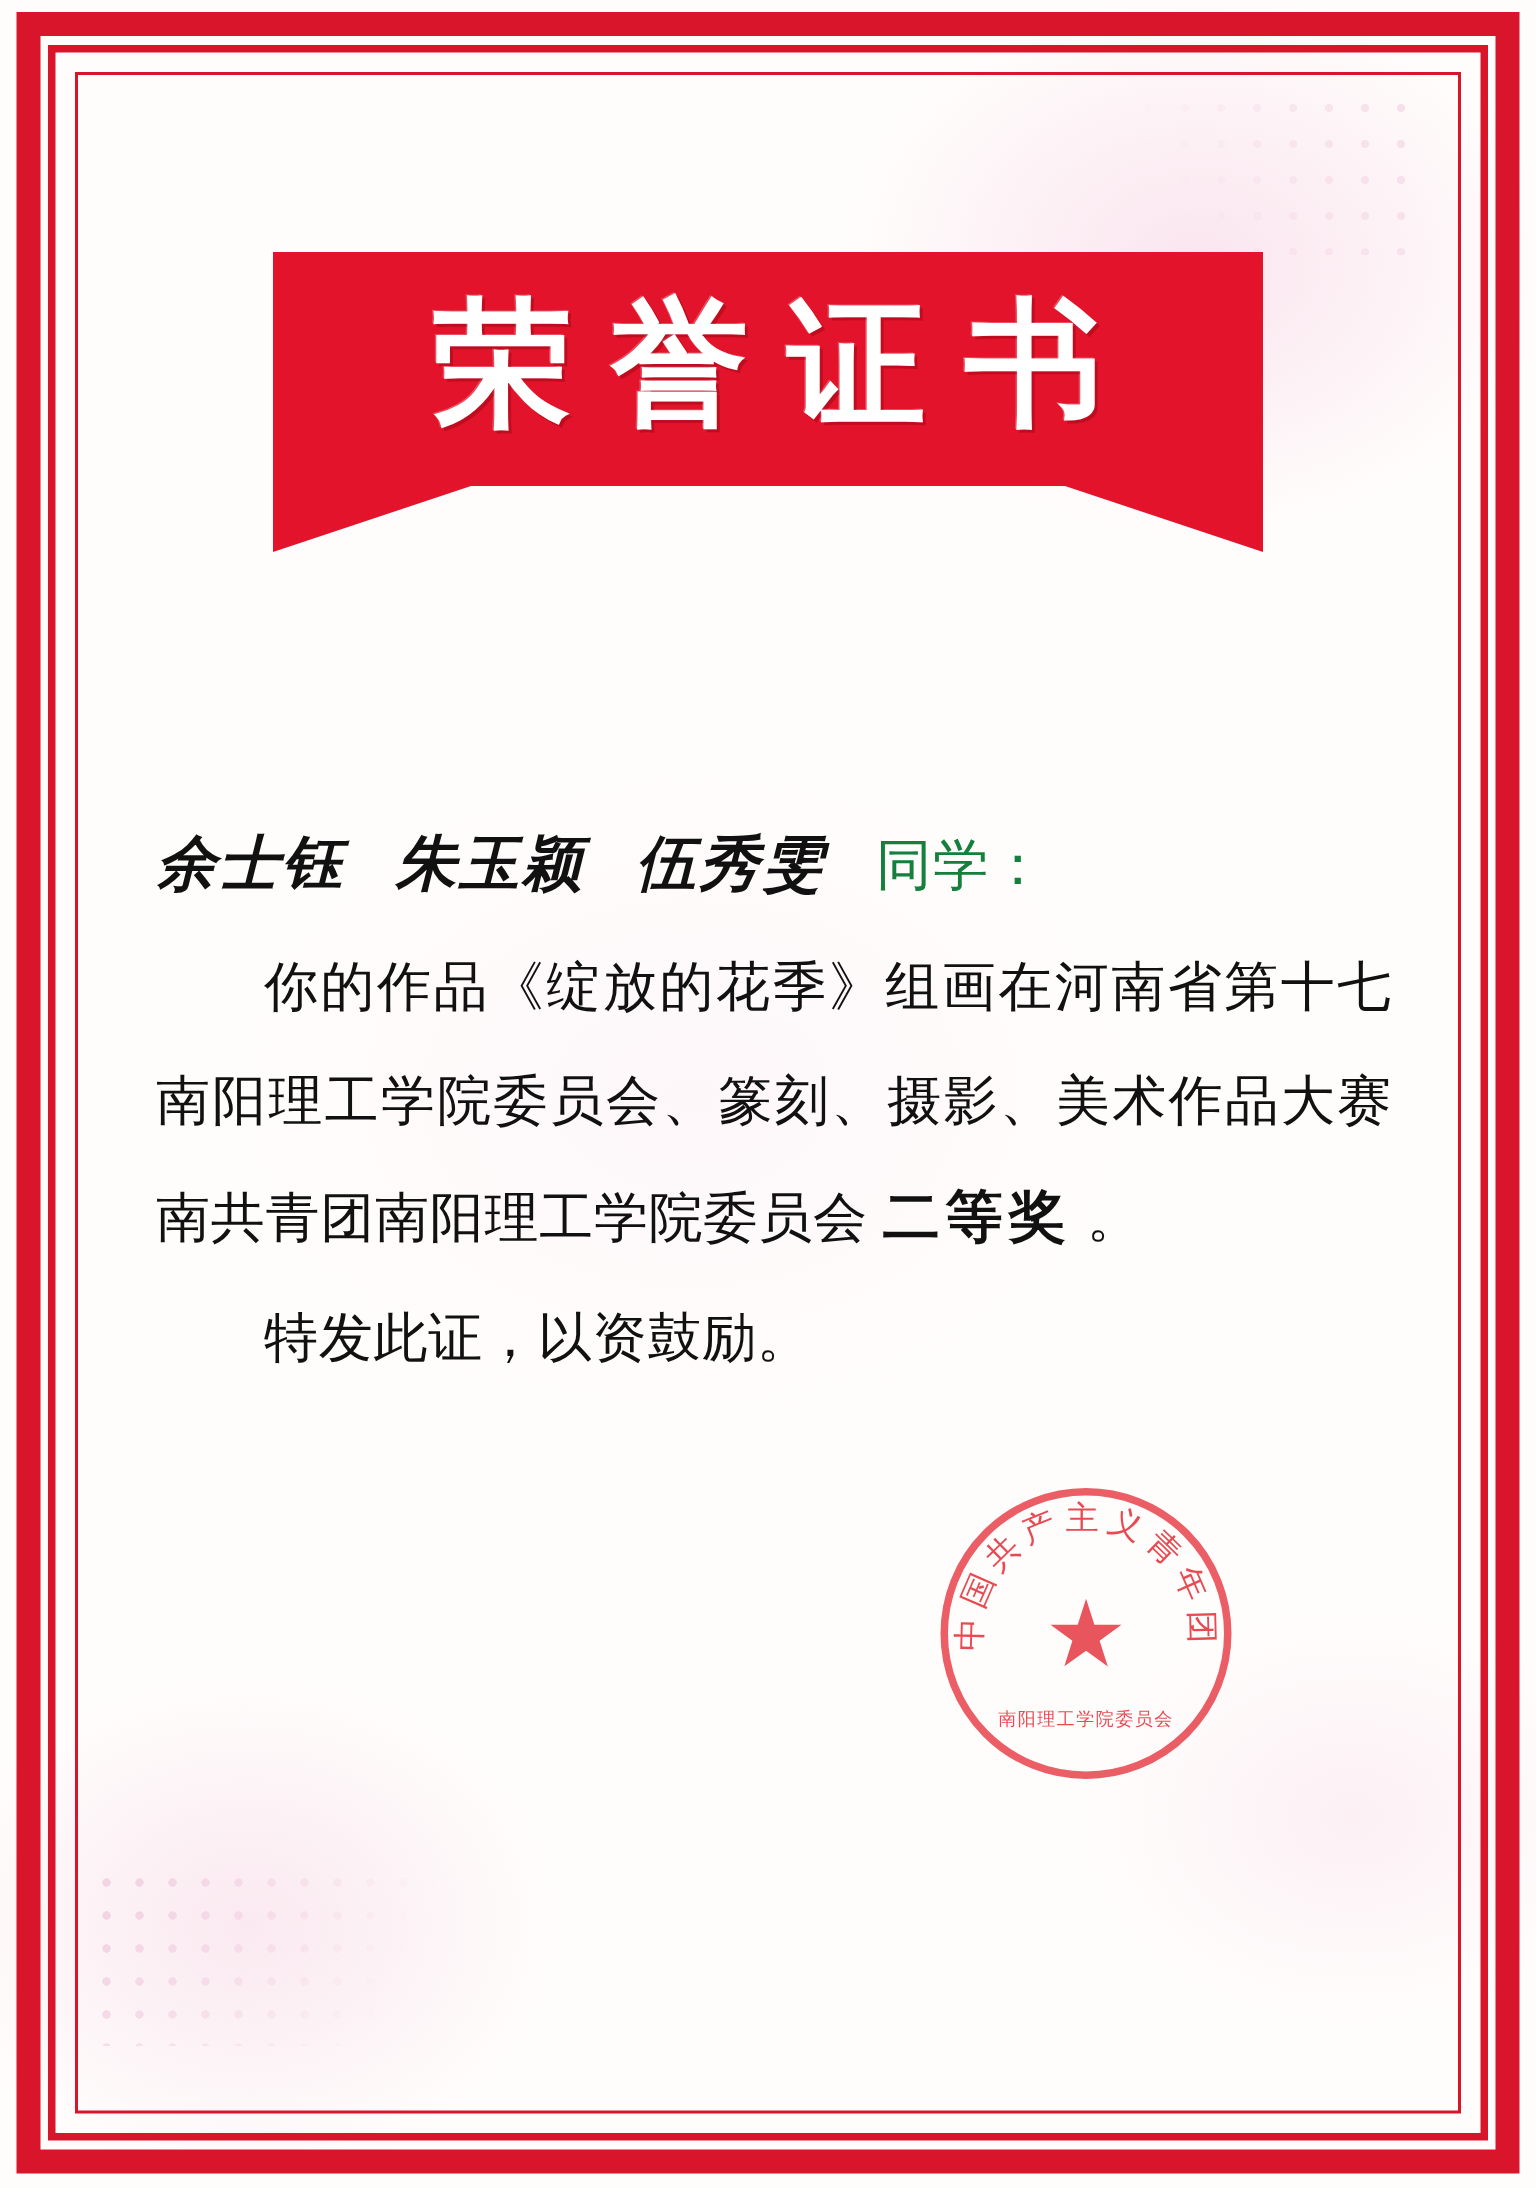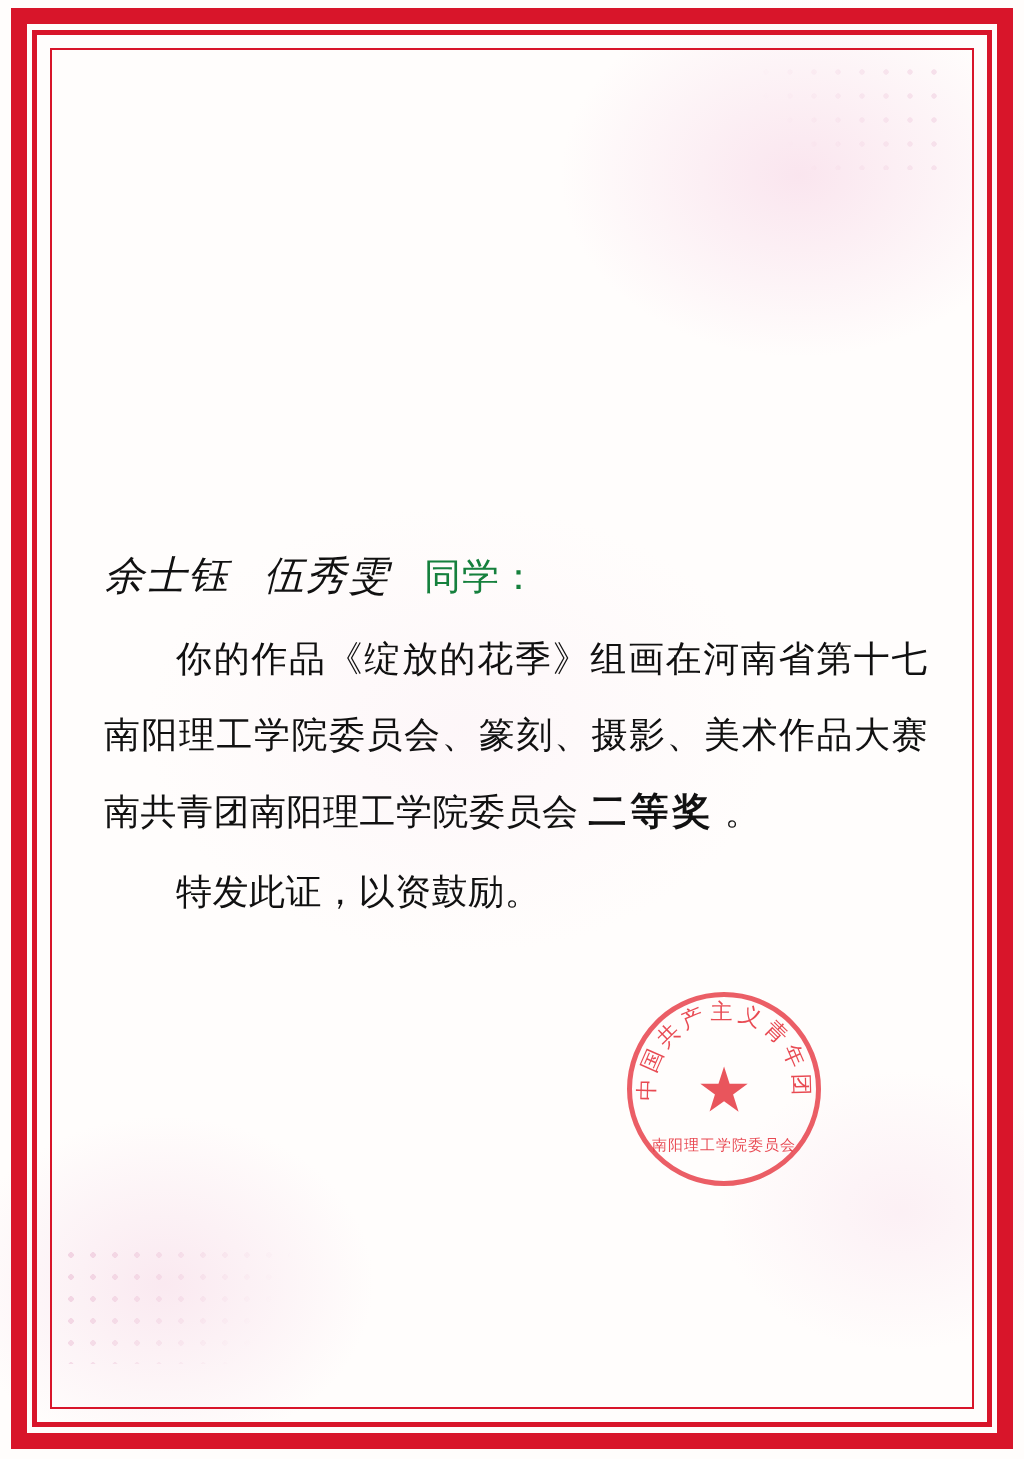--- a/index.html
+++ b/index.html
@@ -126,21 +126,21 @@
 
   .salutation {
     display: flex;
     align-items: baseline;
     gap: 0;
     margin-bottom: 18px;
     white-space: nowrap;
   }
   .name {
     font-family: "DejaVu Serif", "Liberation Serif", serif;
-    font-weight: 400;
+    font-weight: 700;
     font-style: italic;
     font-size: 40px;
     color: #111111;
     letter-spacing: 2px;
     margin-right: 34px;
   }
   .salutation-suffix {
     font-family: "DejaVu Sans", "Liberation Sans", sans-serif;
     font-size: 37px;
     color: #15803d;
@@ -221,44 +221,50 @@
     color: rgba(226, 26, 38, .85);
     line-height: 1;
   }
   .seal-bottom-text {
     position: absolute;
     left: 0;
     right: 0;
     bottom: 26px;
     text-align: center;
     font-family: "DejaVu Sans", "Liberation Sans", sans-serif;
-    font-size: 15px;
+    font-size: 12px;
     letter-spacing: 1px;
     color: rgba(226, 26, 38, .9);
     white-space: nowrap;
   }
 </style>
 </head>
 <body>
 
 <div class="certificate">
 
   <div class="paper-tint"></div>
   <div class="dots dots-bl"></div>
   <div class="dots dots-tr"></div>
 
   <div class="border-outer"></div>
   <div class="border-mid"></div>
   <div class="border-inner"></div>
 
+  <div class="banner-wrap">
+    <div class="banner">
+      <div class="banner-title">荣誉证书</div>
+    </div>
+  </div>
 
   <div class="body-block">
 
     <div class="salutation">
       <span class="name">余士钰</span>
+      <span class="name">朱玉颖</span>
       <span class="name">伍秀雯</span>
       <span class="salutation-suffix">同学：</span>
     </div>
 
     <div class="para indent">
       <span>你的作品《绽放的花季》组画在河南省第十七</span><span>南阳理工学院委员会、篆刻、摄影、美术作品大赛南</span><span>共青团南阳理工学院委员会</span><span class="award">二等奖</span><span>。</span>
     </div>
 
     <div class="para indent closing">特发此证，以资鼓励。</div>
   </div>

